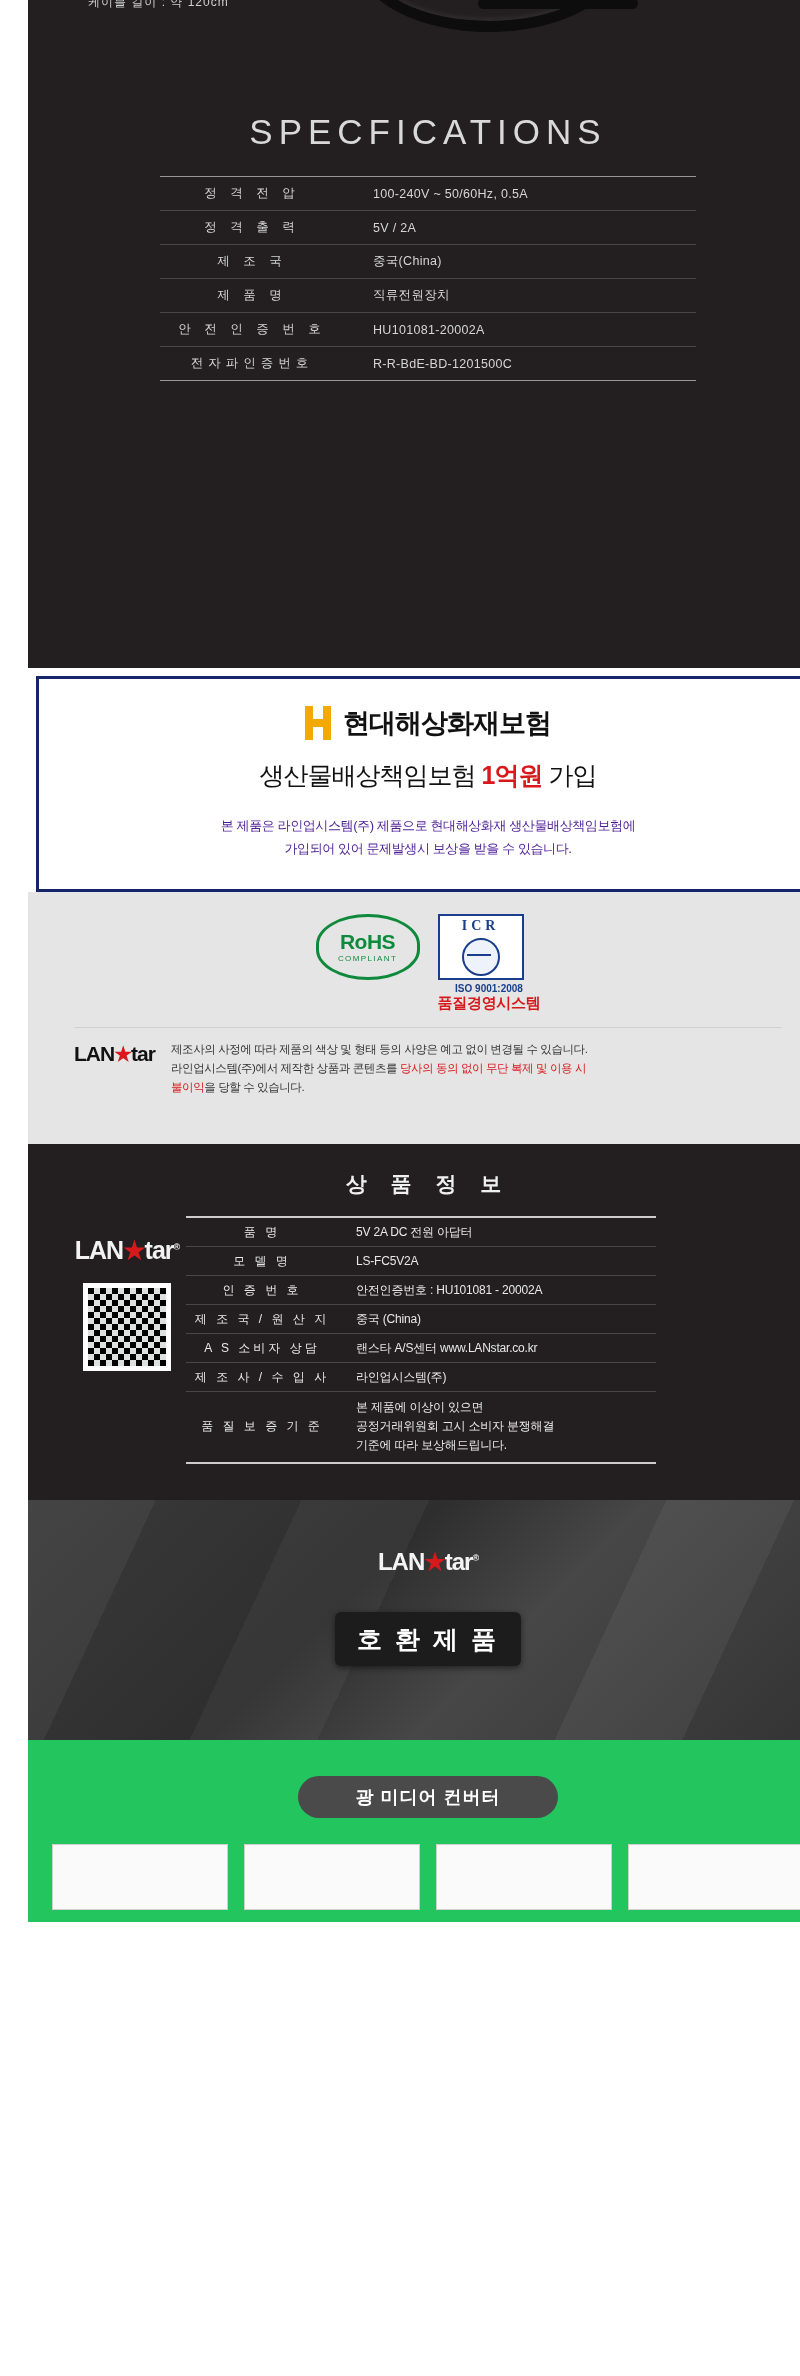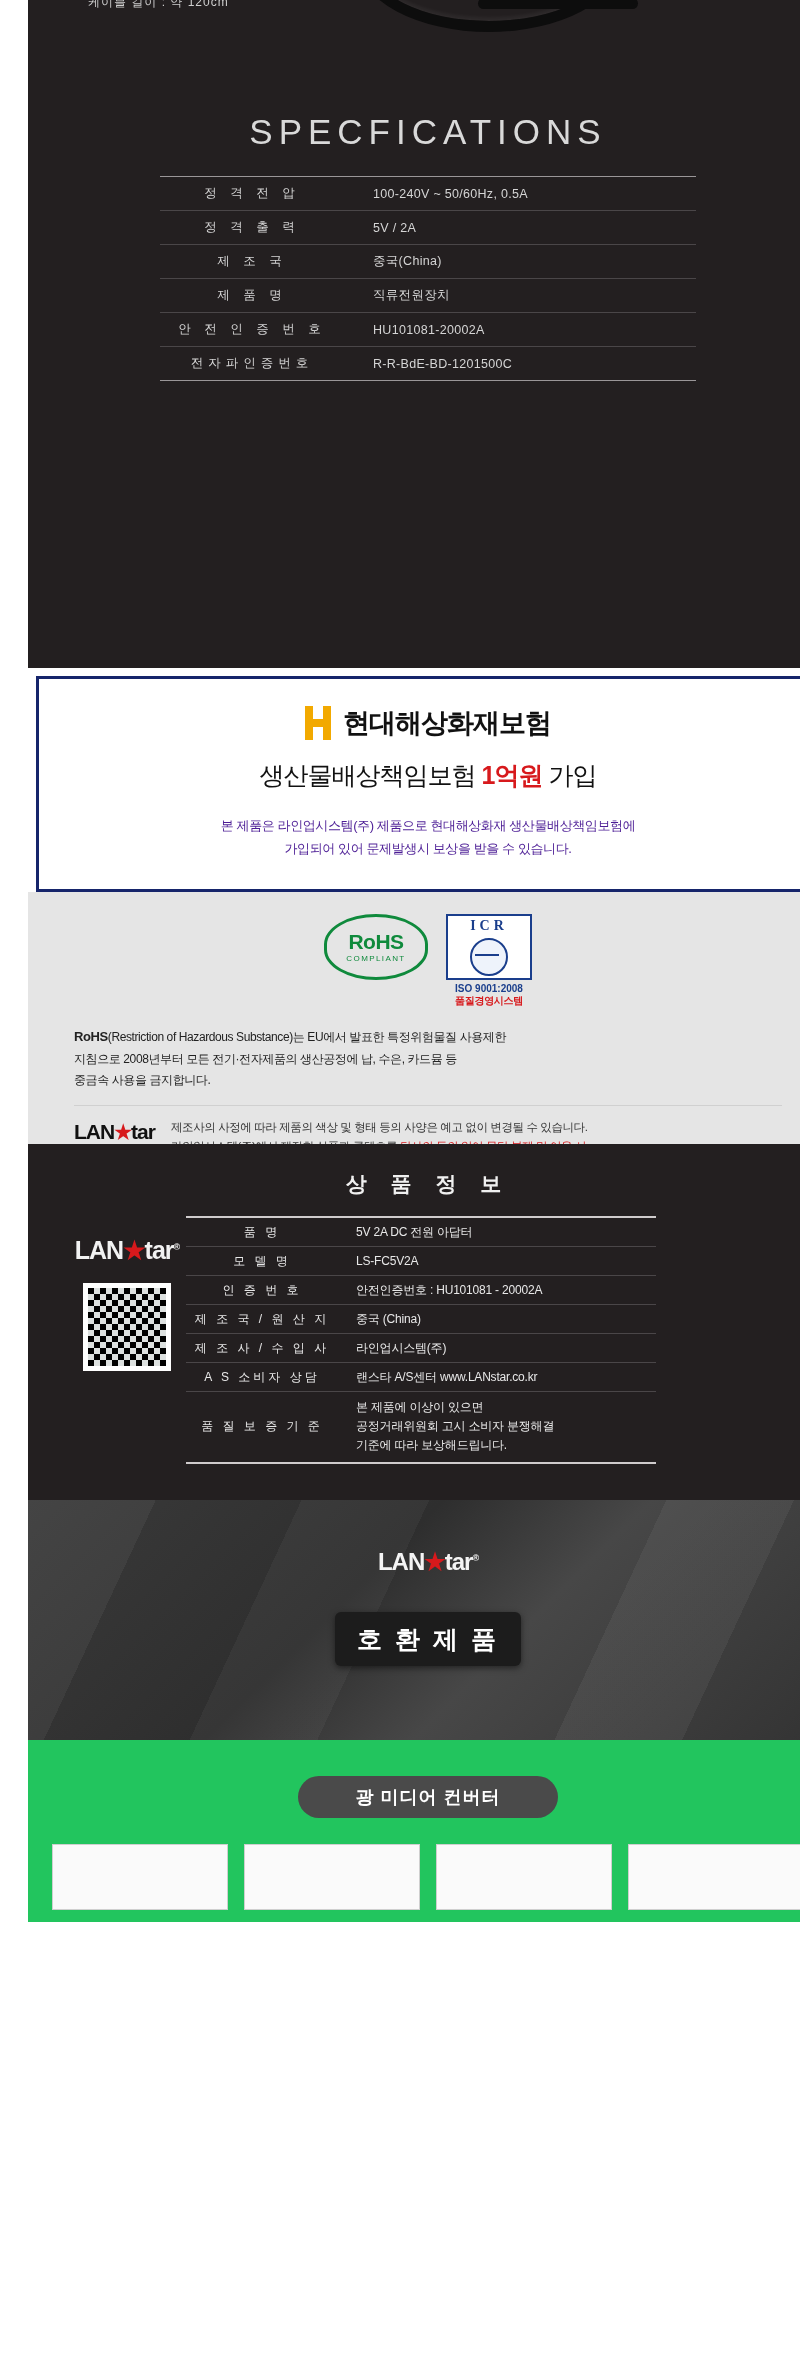--- a/index.html
+++ b/index.html
@@ -247,21 +247,21 @@
     height: 2px;
     background: #1a3e8c;
   }
   .icr-cap1 {
     font-size: 10px;
     color: #1a3e8c;
     font-weight: bold;
     margin-top: 3px;
   }
   .icr-cap2 {
-    font-size: 10px;
+    font-size: 15px;
     color: #d7191c;
     font-weight: bold;
     letter-spacing: -0.3px;
   }
   .rohs-text {
     margin: 18px 46px 0 46px;
     font-size: 12px;
     line-height: 1.75;
     color: #222;
     letter-spacing: -0.4px;
@@ -519,25 +519,20 @@
       <div class="icr-wrap">
         <div class="icr-badge">
           <div class="icr-text">ICR</div>
           <div class="icr-globe"></div>
         </div>
         <div class="icr-cap1">ISO 9001:2008</div>
         <div class="icr-cap2">품질경영시스템</div>
       </div>
     </div>
 
-    <div class="rohs-text">
-      <span><b>RoHS</b><span>(Restriction of Hazardous Substance)</span><span>는 EU에서 발표한 특정위험물질 사용제한</span></span>
-      <div>지침으로 2008년부터 모든 전기·전자제품의 생산공정에 납, 수은, 카드뮴 등</div>
-      <div>중금속 사용을 금지합니다.</div>
-    </div>
 
     <div class="divider"></div>
 
     <div class="foot-note">
       <div class="lanstar-logo-dark">LAN<span class="star">★</span>tar</div>
       <p>
         <span>제조사의 사정에 따라 제품의 색상 및 형태 등의 사양은 예고 없이 변경될 수 있습니다.</span><br>
         <span>라인업시스템(주)에서 제작한 상품과 콘텐츠를 </span><span class="warn">당사의 동의 없이 무단 복제 및 이용 시</span><br>
         <span class="warn">불이익</span><span>을 당할 수 있습니다.</span>
       </p>
@@ -564,26 +559,26 @@
         </tr>
         <tr>
           <td class="info-label">인 증 번 호</td>
           <td class="info-value">안전인증번호 : HU101081 - 20002A</td>
         </tr>
         <tr>
           <td class="info-label">제 조 국 / 원 산 지</td>
           <td class="info-value">중국 (China)</td>
         </tr>
         <tr>
+          <td class="info-label">A S 소비자 상담</td>
+          <td class="info-value">랜스타 A/S센터 www.LANstar.co.kr</td>
+        </tr>
+        <tr>
           <td class="info-label">제 조 사 / 수 입 사</td>
           <td class="info-value">라인업시스템(주)</td>
-        </tr>
-        <tr>
-          <td class="info-label">A S 소비자 상담</td>
-          <td class="info-value">랜스타 A/S센터 www.LANstar.co.kr</td>
         </tr>
         <tr>
           <td class="info-label">품 질 보 증 기 준</td>
           <td class="info-value multi">
             <div>본 제품에 이상이 있으면</div>
             <div>공정거래위원회 고시 소비자 분쟁해결</div>
             <div>기준에 따라 보상해드립니다.</div>
           </td>
         </tr>
       </tbody>

